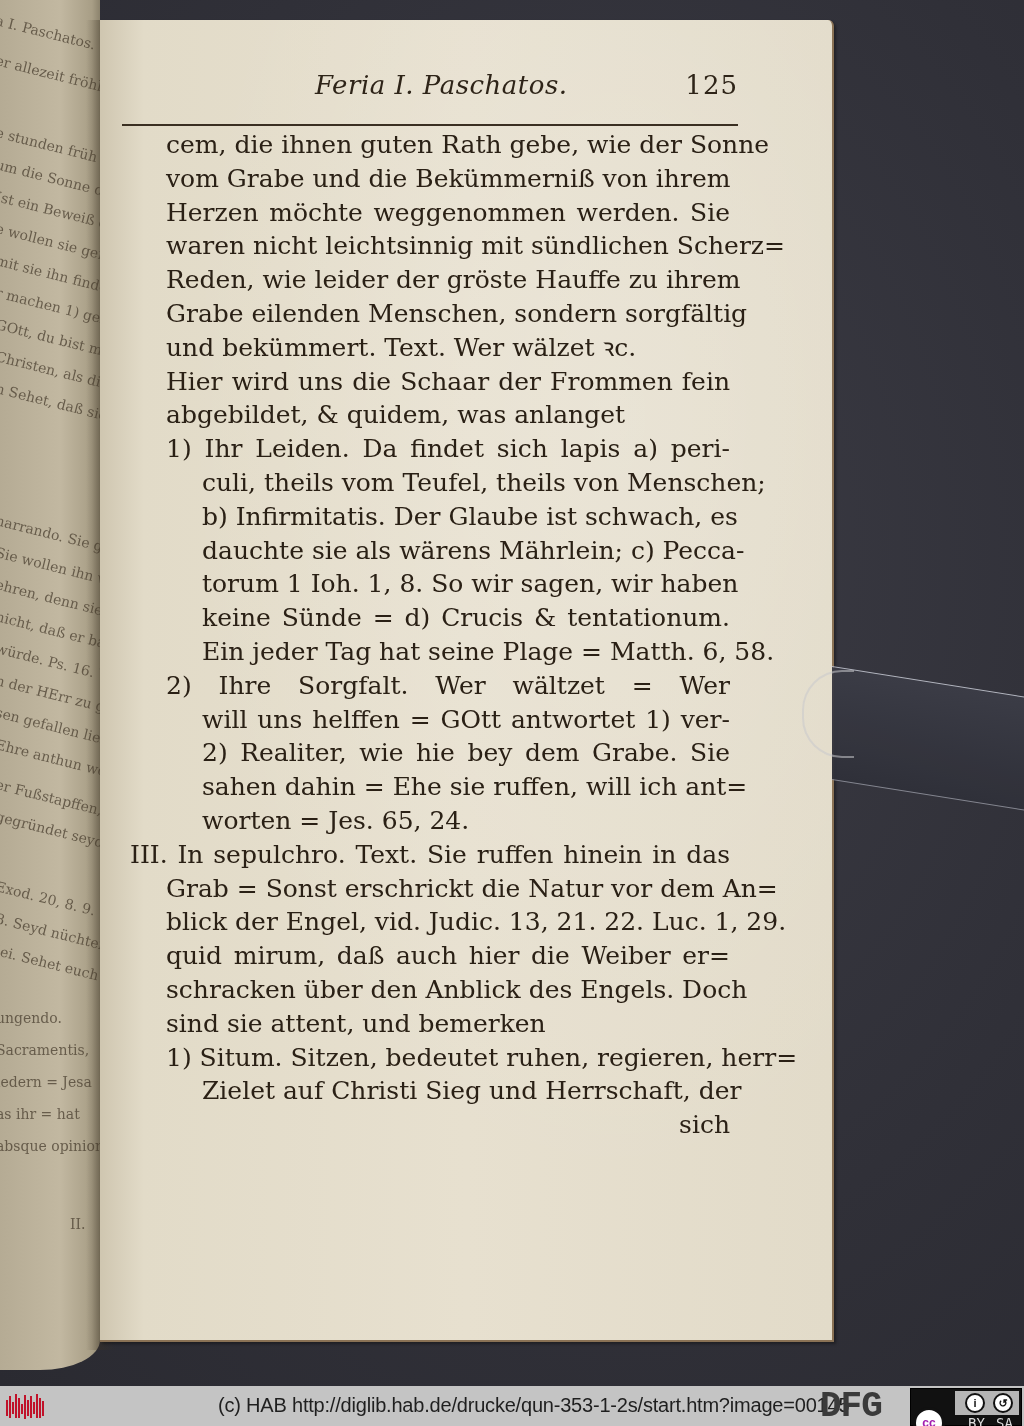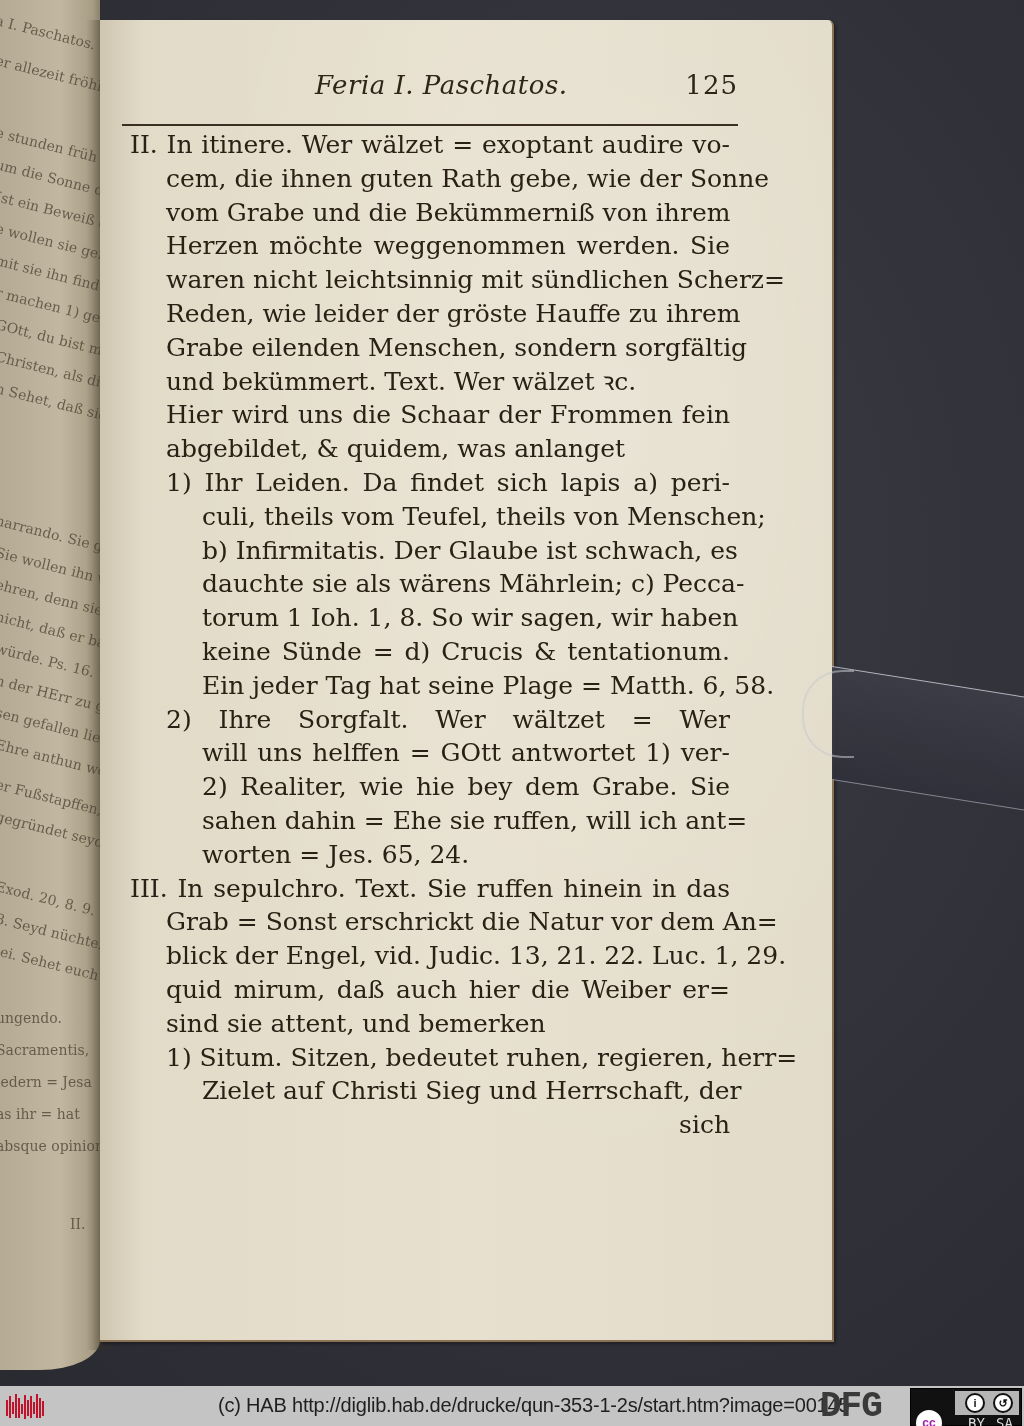--- a/index.html
+++ b/index.html
@@ -153,21 +153,20 @@
 
 <div class="page"></div>
 
 <div class="running-head">
   <span class="running-title">Feria I. Paschatos.</span>
   <span class="page-number">125</span>
 </div>
 <div class="head-rule"></div>
 
 <div class="body-text">
-  <div class="line">II. In itinere. Wer wälzet = exoptant audire vo-</div>
   <div class="line ind1">cem, die ihnen guten Rath gebe, wie der Sonne</div>
   <div class="line ind1">vom Grabe und die Bekümmerniß von ihrem</div>
   <div class="line ind1">Herzen möchte weggenommen werden. Sie</div>
   <div class="line ind1">waren nicht leichtsinnig mit sündlichen Scherz=</div>
   <div class="line ind1">Reden, wie leider der gröste Hauffe zu ihrem</div>
   <div class="line ind1">Grabe eilenden Menschen, sondern sorgfältig</div>
   <div class="line ind1 last">und bekümmert. Text. Wer wälzet ꝛc.</div>
   <div class="line ind1">Hier wird uns die Schaar der Frommen fein</div>
   <div class="line ind1 last">abgebildet, &amp; quidem, was anlanget</div>
   <div class="line ind1">1) Ihr Leiden. Da findet sich lapis a) peri-</div>
@@ -179,20 +178,21 @@
   <div class="line ind4">Ein jeder Tag hat seine Plage = Matth. 6, 58.</div>
   <div class="line ind1">2) Ihre Sorgfalt. Wer wältzet = Wer</div>
   <div class="line ind4">will uns helffen = GOtt antwortet 1) ver-</div>
   <div class="line ind4">2) Realiter, wie hie bey dem Grabe. Sie</div>
   <div class="line ind4">sahen dahin = Ehe sie ruffen, will ich ant=</div>
   <div class="line ind4 last">worten = Jes. 65, 24.</div>
   <div class="line">III. In sepulchro. Text. Sie ruffen hinein in das</div>
   <div class="line ind1">Grab = Sonst erschrickt die Natur vor dem An=</div>
   <div class="line ind1">blick der Engel, vid. Judic. 13, 21. 22. Luc. 1, 29.</div>
   <div class="line ind1">quid mirum, daß auch hier die Weiber er=</div>
+  <div class="line ind1">schracken über den Anblick des Engels. Doch</div>
   <div class="line ind1 last">sind sie attent, und bemerken</div>
   <div class="line ind1">1) Situm. Sitzen, bedeutet ruhen, regieren, herr=</div>
   <div class="line ind4">Zielet auf Christi Sieg und Herrschaft, der</div>
   <div class="line ind4 right">sich</div>
 </div>
 
 <div class="clip-strip"></div>
 <div class="clip-loop"></div>
 
 <div class="footer">

